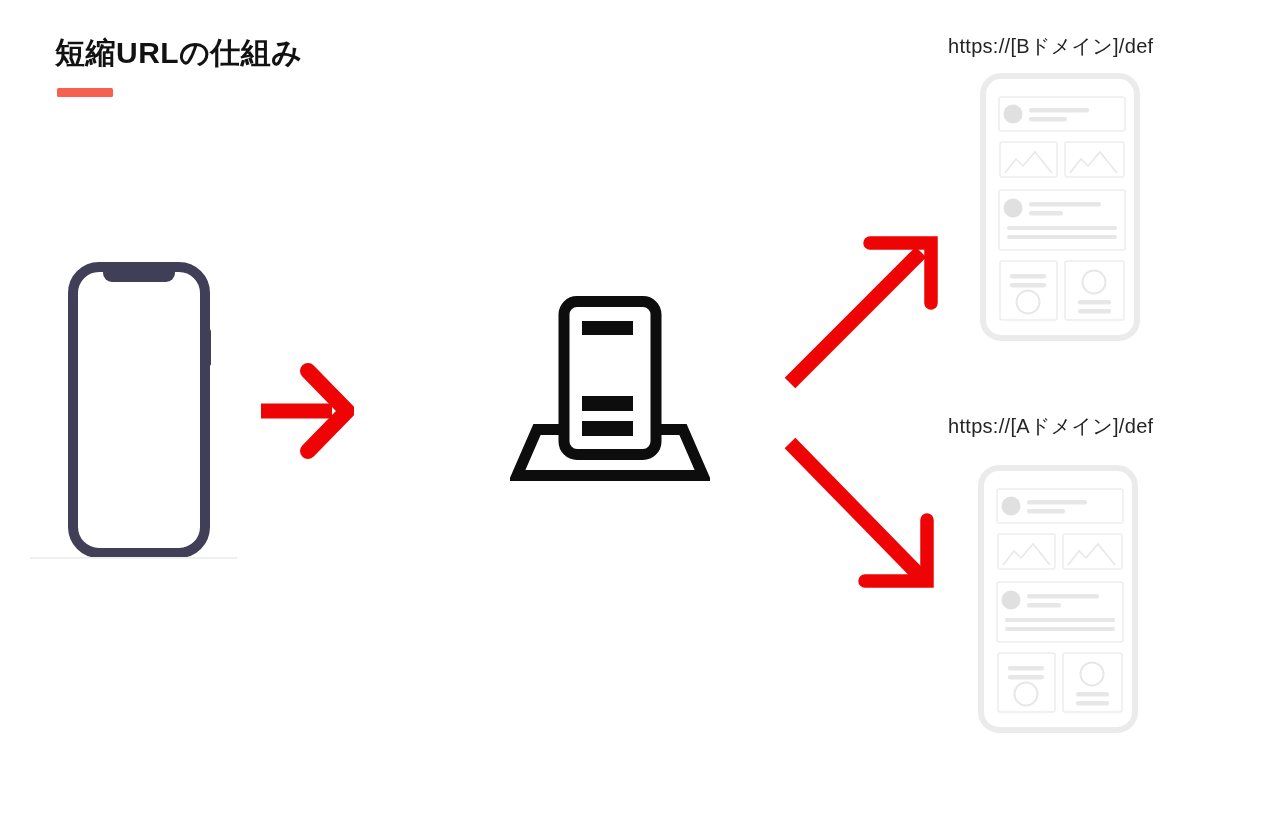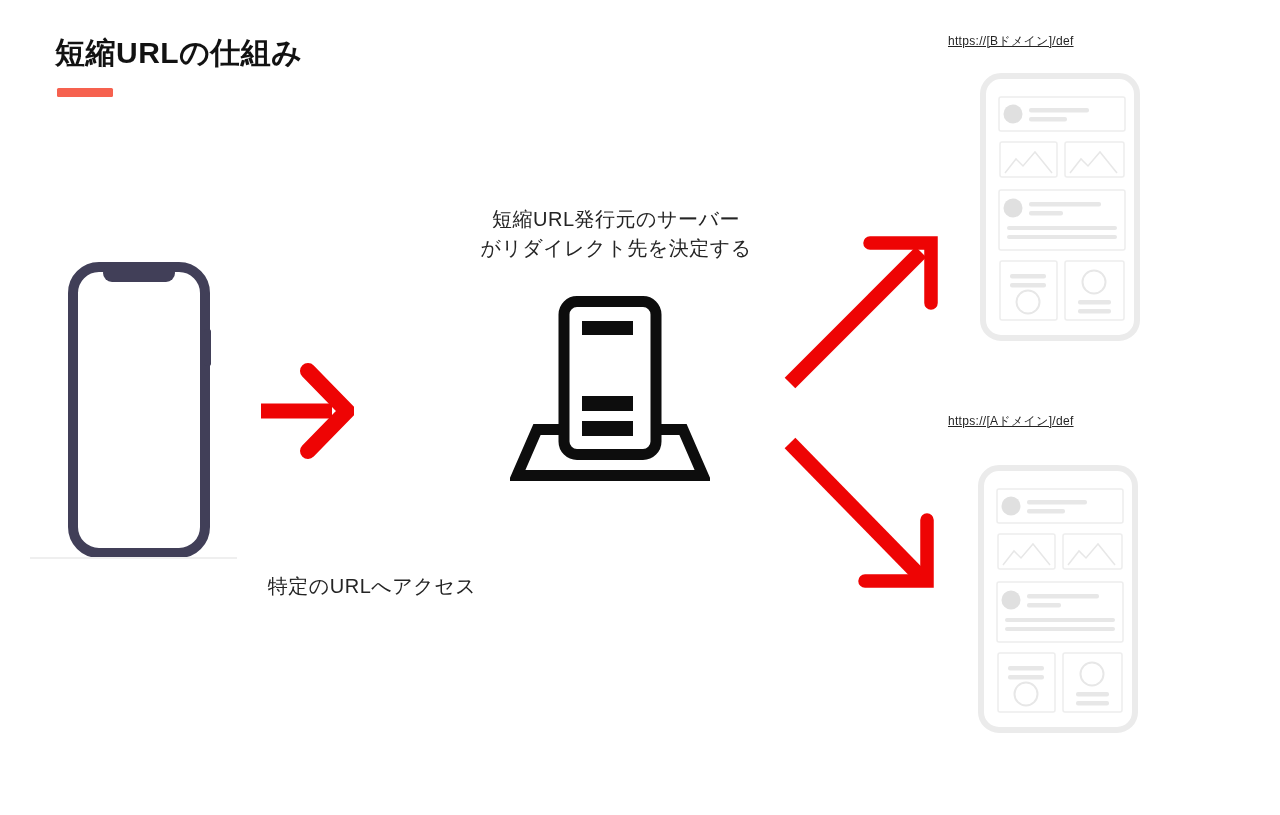--- a/index.html
+++ b/index.html
@@ -16,21 +16,21 @@
   .title-underline{
     left:57px;top:88px;width:56px;height:9px;background:#f6614f;border-radius:1.5px;
   }
   .caption{
     font-size:20px;line-height:29px;color:#242424;text-align:center;
     letter-spacing:0.5px;white-space:nowrap;
   }
   .server-caption{left:441px;top:205px;width:350px;}
   .client-caption{left:231px;top:572px;width:282px;}
   .url-label{
-    font-size:12px;color:#242424;letter-spacing:0.3px;white-space:nowrap;text-decoration:underline;
+    font-size:20px;color:#242424;letter-spacing:0.3px;white-space:nowrap;
   }
   .url-b{left:948px;top:33px;}
   .url-c{left:948px;top:413px;}
   .ground-line{left:30px;top:557px;width:207px;height:2px;background:#efefef;}
   svg{display:block;}
 </style>
 </head>
 <body>
 
 <div class="stage">
@@ -41,34 +41,29 @@
   <div class="abs" style="left:68px;top:262px;">
     <svg width="148" height="297" viewBox="0 0 148 297">
       <rect x="5" y="5" width="132" height="286" rx="26" fill="#ffffff" stroke="#413f58" stroke-width="10"></rect>
       <rect x="35" y="2" width="72" height="18" rx="9" fill="#413f58"></rect>
       <rect x="136" y="67" width="7" height="37" rx="2.5" fill="#413f58"></rect>
     </svg>
   </div>
   <div class="abs ground-line"></div>
 
   <div class="abs caption client-caption">
-    <div>特定のURLへアクセス</div>
   </div>
 
   <div class="abs" style="left:258px;top:363px;">
     <svg width="96" height="96" viewBox="0 0 96 96">
       <line x1="3" y1="48" x2="74" y2="48" stroke="#ee0404" stroke-width="15"></line>
       <polyline points="50,8 89,48 50,88" fill="none" stroke="#ee0404" stroke-width="16" stroke-linecap="round" stroke-linejoin="miter"></polyline>
     </svg>
   </div>
 
-  <div class="abs caption server-caption">
-    <div>短縮URL発行元のサーバー</div>
-    <div>がリダイレクト先を決定する</div>
-  </div>
 
   <div class="abs" style="left:510px;top:296px;">
     <svg width="200" height="192" viewBox="0 0 200 192">
       <path d="M 27 133.5 L 173 133.5 L 193 179.5 L 7 179.5 Z" fill="#ffffff" stroke="#0d0d0d" stroke-width="11" stroke-linejoin="miter"></path>
       <rect x="54" y="5.5" width="92" height="153" rx="13" fill="#ffffff" stroke="#0d0d0d" stroke-width="11"></rect>
       <rect x="72" y="25" width="51" height="14" fill="#0d0d0d"></rect>
       <rect x="72" y="100" width="51" height="15" fill="#0d0d0d"></rect>
       <rect x="72" y="125" width="51" height="15" fill="#0d0d0d"></rect>
     </svg>
   </div>

